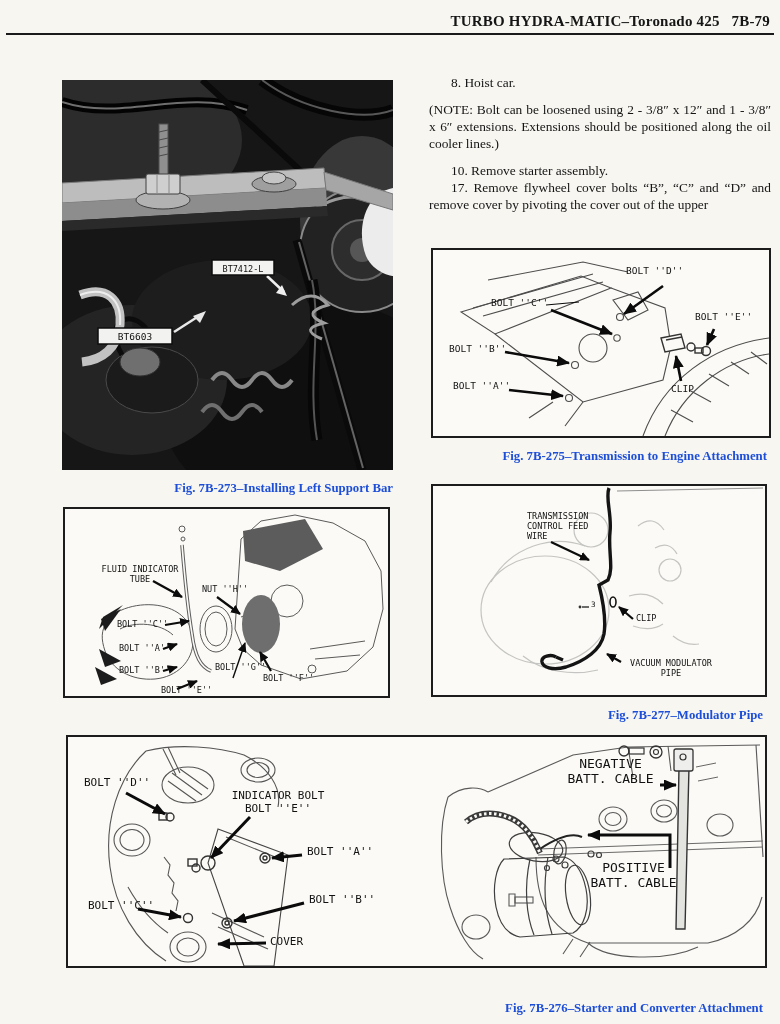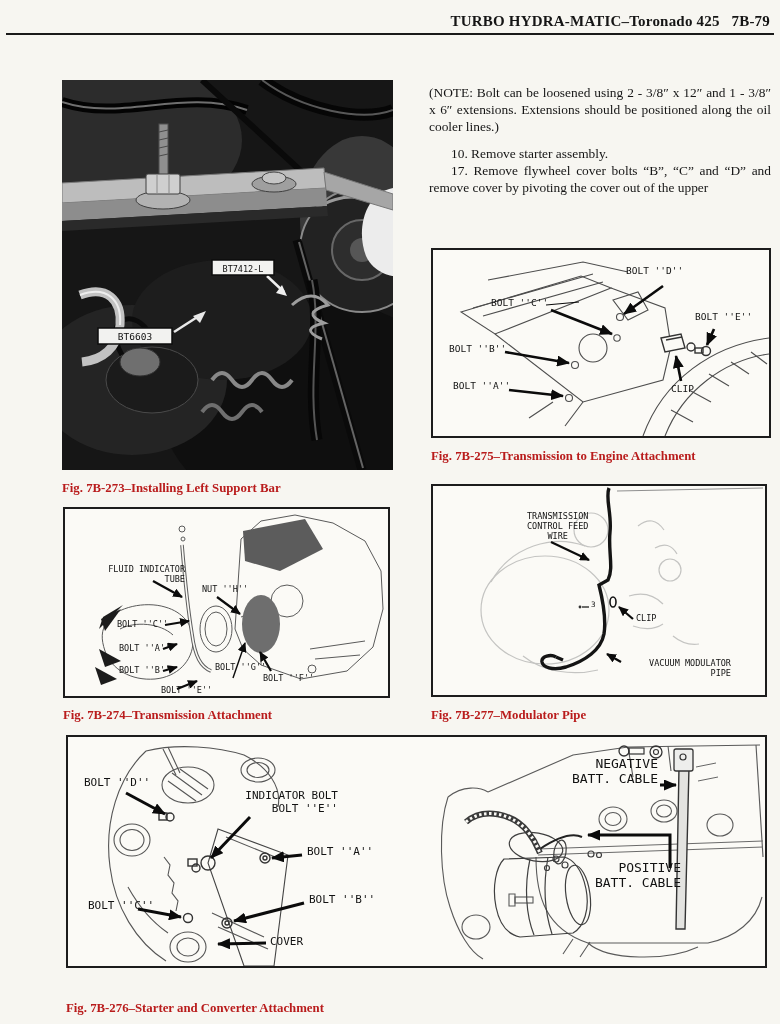--- a/index.html
+++ b/index.html
@@ -8,22 +8,22 @@
   .abs{position:absolute;}
   .hdr{font-weight:bold;font-size:15px;letter-spacing:.2px;white-space:nowrap;}
   .rule{background:#1a1a1a;height:2px;}
   .col p{margin:0;text-align:justify;font-size:13.4px;line-height:1.27;}
   .ind{text-indent:22px;}
   .sp{margin-top:10px !important;}
   .fig{position:absolute;border:2px solid #1c1c1c;background:#fbfaf6;overflow:hidden;}
   .fig svg{position:absolute;left:0;top:0;}
   .lbl{position:absolute;font-family:"DejaVu Sans Mono",monospace;color:#121212;
        white-space:pre-line;line-height:1.15;z-index:3;}
-  .ctr{text-align:right;}
-  .cap{position:absolute;font-weight:bold;font-size:12.8px;text-align:left;color:#b91c1c;}
+  .ctr{text-align:center;}
+  .cap{position:absolute;font-weight:bold;font-size:12.8px;text-align:right;color:#1d4ed8;}
   .photo{position:absolute;background:#141414;overflow:hidden;}
   .f275 .lbl{font-size:9.5px;}
   .f274 .lbl{font-size:8.5px;}
   .f277 .lbl{font-size:8.5px;}
   .f276 .lbl{font-size:11px;}
   .f276 .lbl.big{font-size:13px;}
 </style>
 </head>
 <body>
 
@@ -96,20 +96,21 @@
         <line x1="205" y1="196" x2="222" y2="212" stroke="#efefef" stroke-width="2.5"></line>
         <polygon points="225,216 214,213 220,205" fill="#efefef"></polygon>
         <rect x="150" y="180" width="62" height="15" fill="#f2f2f0" stroke="#0d0d0d" stroke-width="1.5"></rect>
         <text x="181" y="191.5" text-anchor="middle" font-family="DejaVu Sans Mono, monospace" font-size="8.5" fill="#111111">BT7412-L</text>
       </g>
     </svg>
   </div>
   <div class="cap" style="left:62px;top:481px;width:331px;">Fig. 7B-273–Installing Left Support Bar</div>
 
   <div class="abs col" style="left:429px;top:74px;width:342px;">
+    <p class="ind">8. Hoist car.</p>
     <p class="sp">(NOTE: Bolt can be loosened using 2 - 3/8″ x 12″ and 1 - 3/8″ x 6″ extensions. Extensions should be positioned along the oil cooler lines.)</p>
     <p class="ind sp">10. Remove starter assembly.</p>
     <p class="ind">17. Remove flywheel cover bolts “B”, “C” and “D” and remove cover by pivoting the cover out of the upper</p>
   </div>
 
   <div class="fig f275" style="left:431px;top:248px;width:336px;height:186px;">
     <svg width="336" height="186" viewBox="0 0 336 186">
       <defs>
           <marker id="ah275" markerUnits="userSpaceOnUse" markerWidth="14" markerHeight="11" refX="12" refY="5.5" orient="auto">
             <path d="M0,0 L13,5.5 L0,11 Z" fill="#0b0b0b"></path>
@@ -203,21 +204,20 @@
     <span class="lbl ctr" style="left:30px;top:56px;width:90px;">FLUID INDICATOR
 TUBE</span>
     <span class="lbl" style="left:137px;top:76px;">NUT ''H''</span>
     <span class="lbl" style="left:52px;top:111px;">BOLT ''C''</span>
     <span class="lbl" style="left:54px;top:135px;">BOLT ''A''</span>
     <span class="lbl" style="left:54px;top:157px;">BOLT ''B''</span>
     <span class="lbl" style="left:96px;top:177px;">BOLT ''E''</span>
     <span class="lbl" style="left:150px;top:154px;">BOLT ''G''</span>
     <span class="lbl" style="left:198px;top:165px;">BOLT ''F''</span>
   </div>
-  <div class="cap" style="left:63px;top:708px;width:323px;">Fig. 7B-274–Transmission Attachment</div>
 
   <div class="fig f277" style="left:431px;top:484px;width:332px;height:209px;">
     <svg width="332" height="209" viewBox="0 0 332 209">
       <defs>
           <marker id="ah277" markerUnits="userSpaceOnUse" markerWidth="11" markerHeight="9" refX="9" refY="4.5" orient="auto">
             <path d="M0,0 L10,4.5 L0,9 Z" fill="#0b0b0b"></path>
           </marker>
         </defs>
       <g stroke="#c4c4c2" stroke-width="1.2" fill="none">
         <ellipse cx="112" cy="124" rx="64" ry="54"></ellipse>
@@ -236,21 +236,21 @@
         <ellipse cx="180" cy="116" rx="3" ry="5" stroke-width="1.6"></ellipse>
       </g>
       <g stroke="#0b0b0b" stroke-width="2.2" fill="none">
         <line x1="118" y1="56" x2="156" y2="74" marker-end="url(#ah277)"></line>
         <line x1="200" y1="133" x2="186" y2="121" marker-end="url(#ah277)"></line>
         <line x1="188" y1="176" x2="174" y2="168" marker-end="url(#ah277)"></line>
         <line x1="156" y1="121" x2="149" y2="121" stroke-width="1.2"></line>
       </g>
       <circle cx="147" cy="121" r="1.4" fill="#333333"></circle>
     </svg>
-    <span class="lbl" style="left:94px;top:26px;text-align:center;">TRANSMISSION
+    <span class="lbl" style="left:94px;top:26px;">TRANSMISSION
 CONTROL FEED
 WIRE</span>
     <span class="lbl" style="left:203px;top:128px;">CLIP</span>
     <span class="lbl ctr" style="left:178px;top:173px;width:120px;">VACUUM MODULATOR
 PIPE</span>
     <span class="lbl" style="left:158px;top:115px;font-size:7.5px;">3</span>
   </div>
   <div class="cap" style="left:431px;top:708px;width:332px;">Fig. 7B-277–Modulator Pipe</div>
 
   <div class="fig f276" style="left:66px;top:735px;width:697px;height:229px;">

